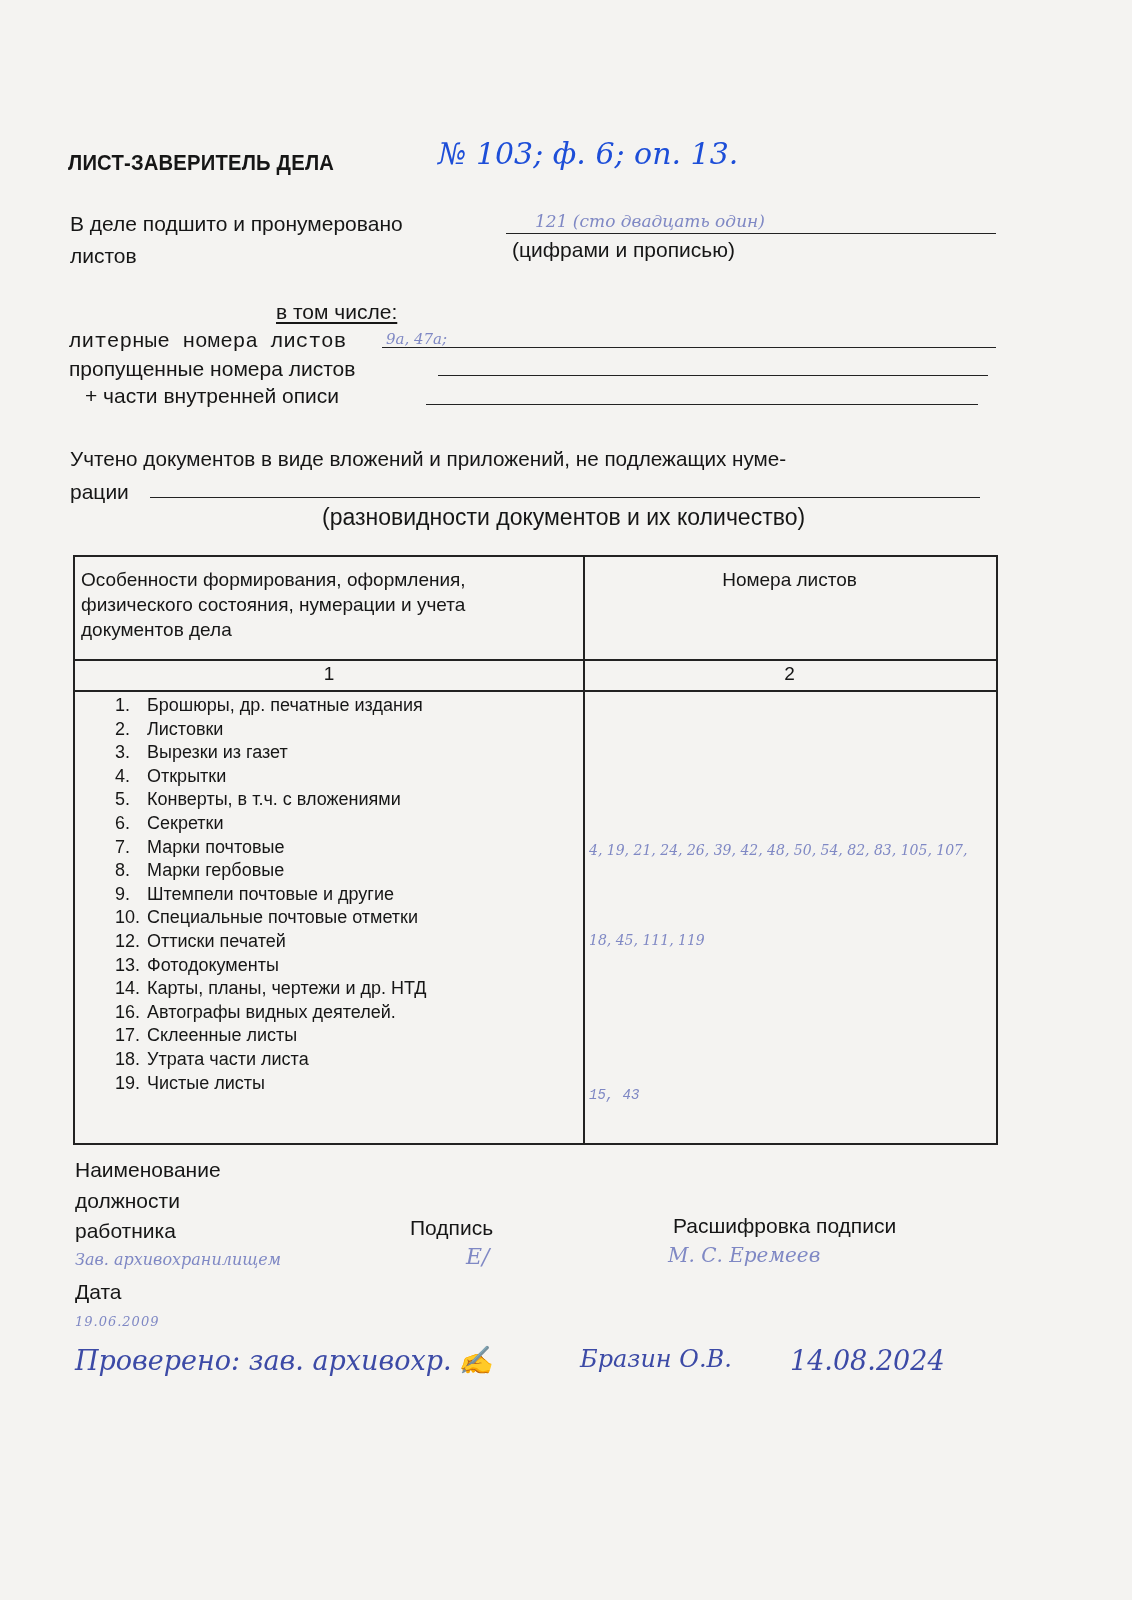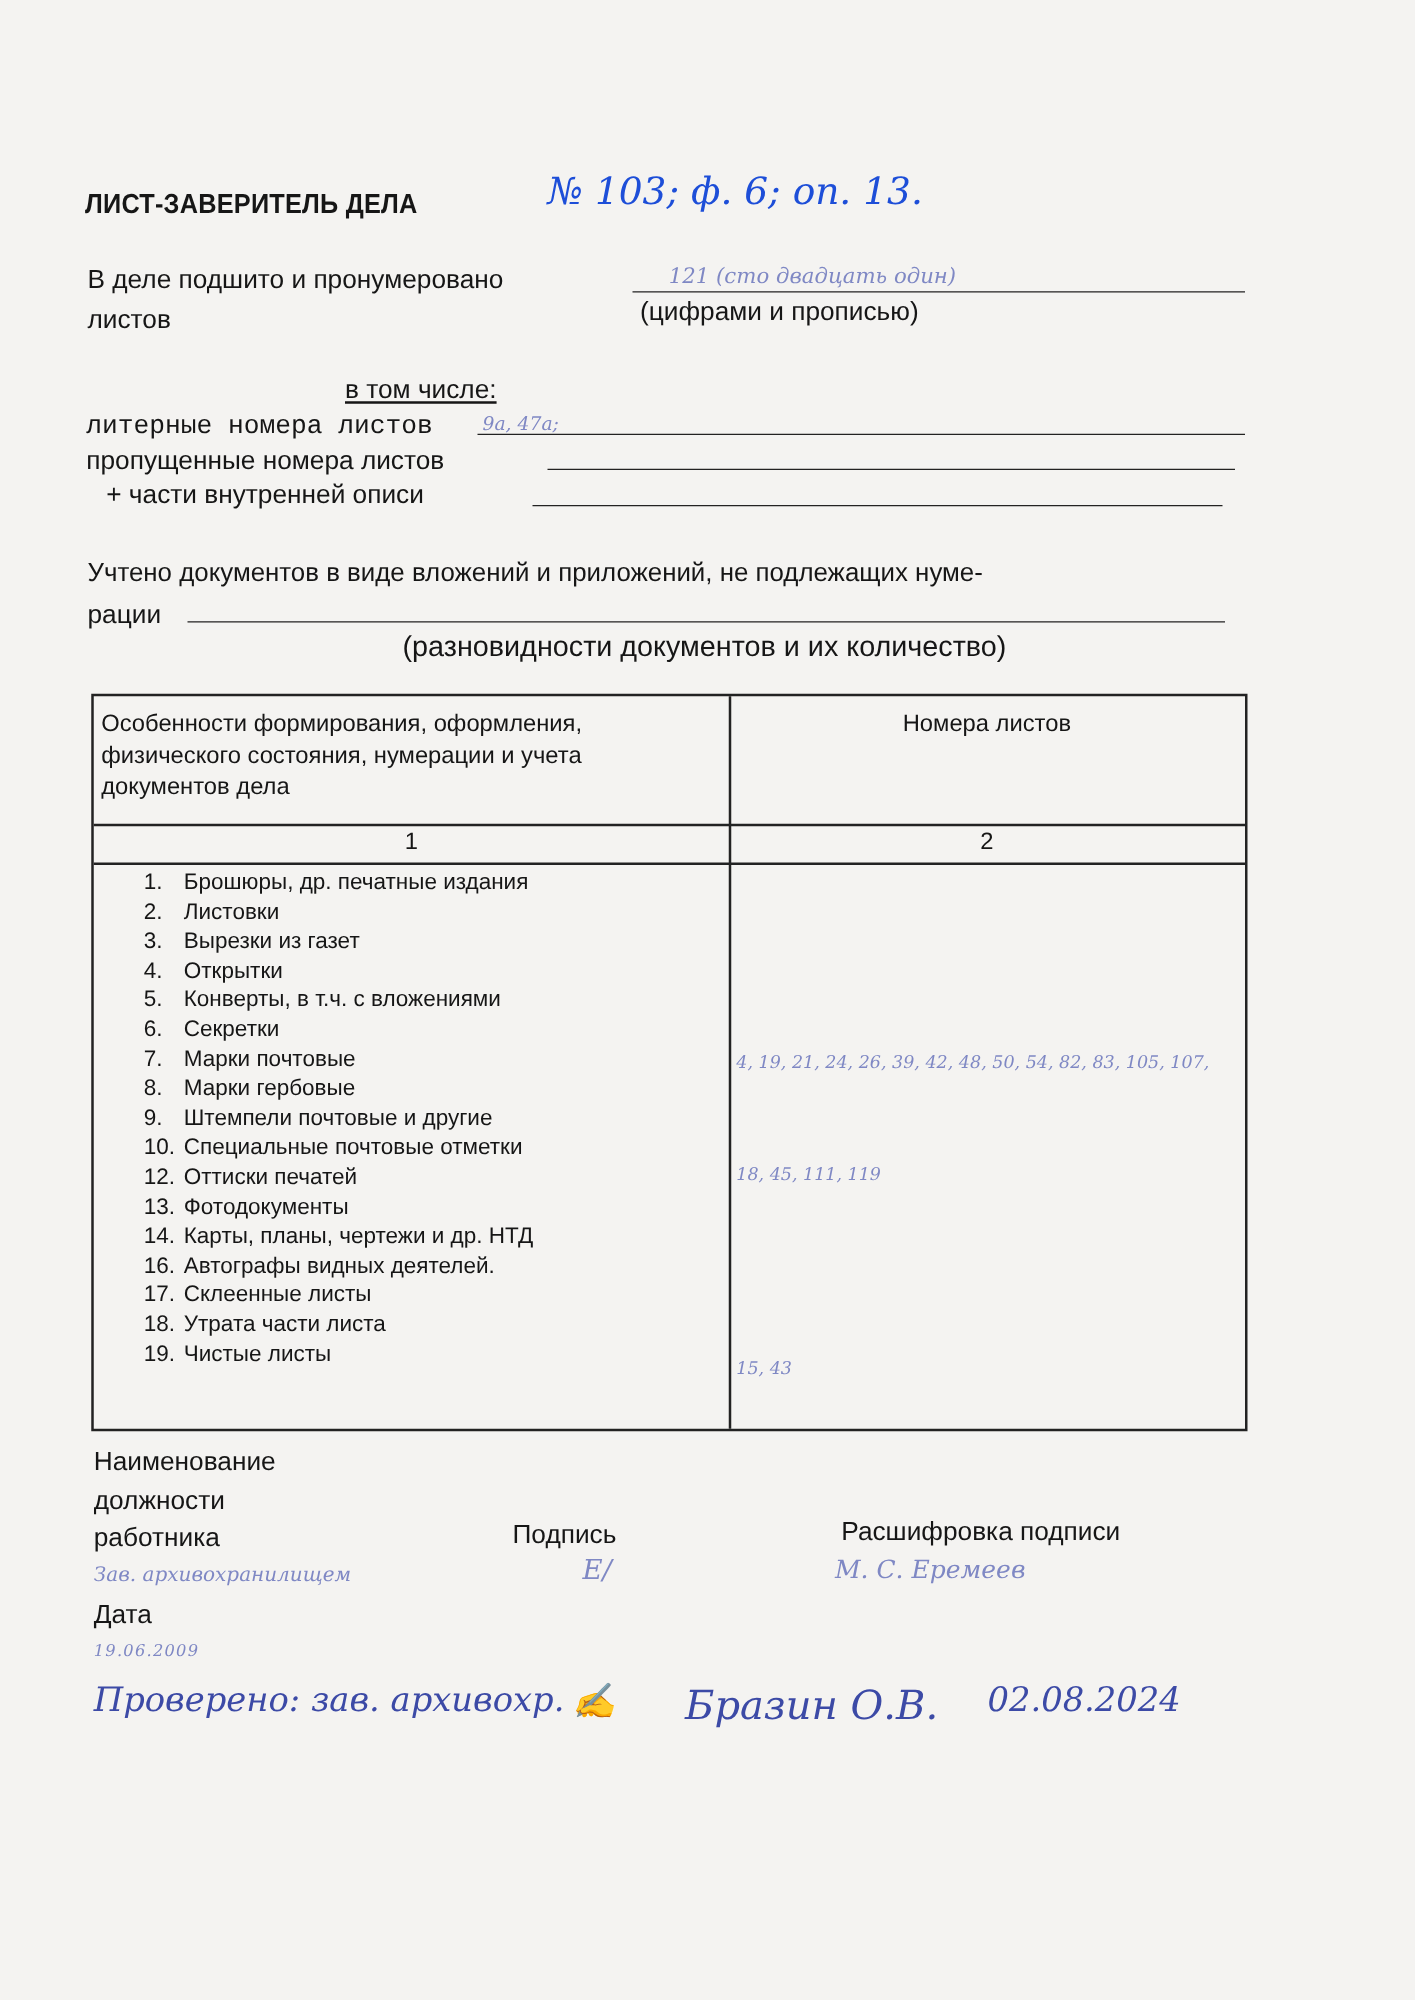--- a/index.html
+++ b/index.html
@@ -146,32 +146,32 @@
         <span>Утрата части листа</span>
       </div>
     <div class="row">
         <span class="n">19.</span>
         <span>Чистые листы</span>
       </div>
   </div>
 
   <div class="sheets hand hand-light" style="top:285px;">4, 19, 21, 24, 26, 39, 42, 48, 50, 54, 82, 83, 105, 107,</div>
   <div class="sheets hand hand-light" style="top:375px;">18, 45, 111, 119</div>
-  <div class="sheets hand hand-light" style="top:530px;">15, 43</div>
+  <div class="sheets hand hand-light" style="top:530px;font-family:Liberation Mono, monospace;">15, 43</div>
 </div>
 
 <div class="abs print big" style="left:75px; top:1158px;">Наименование</div>
 <div class="abs print big" style="left:75px; top:1189px;">должности</div>
 <div class="abs print big" style="left:75px; top:1219px;">работника</div>
 <div class="abs print big" style="left:410px; top:1216px;">Подпись</div>
 <div class="abs print big" style="left:673px; top:1214px;">Расшифровка подписи</div>
 
 <div class="abs hand hand-light" style="left:75px; top:1250px; font-size:16px;">Зав. архивохранилищем</div>
 <div class="abs hand hand-light" style="left:466px; top:1244px; font-size:22px;">Е/</div>
 <div class="abs hand hand-light" style="left:668px; top:1243px; font-size:20px;">М. С. Еремеев</div>
 
 <div class="abs print big" style="left:75px; top:1280px;">Дата</div>
 <div class="abs hand hand-light" style="left:75px; top:1314px; font-size:13px; letter-spacing:1px;">19.06.2009</div>
 
 <div class="abs hand" style="left:75px; top:1345px; font-size:27px; color:#3c4aa6;">Проверено: зав. архивохр.</div>
 <div class="abs hand" style="left:458px; top:1344px; font-size:28px; color:#3c4aa6;">✍</div>
-<div class="abs hand" style="left:548px; top:1345px; font-size:32px; color:#3c4aa6;">Бразин О.В.</div>
-<div class="abs hand" style="left:790px; top:1345px; font-size:27px; color:#3c4aa6;">02.08.2024</div>
+<div class="abs hand" style="left:580px; top:1345px; font-size:24px; color:#3c4aa6;">Бразин О.В.</div>
+<div class="abs hand" style="left:790px; top:1345px; font-size:27px; color:#3c4aa6;">14.08.2024</div>
 
 </body></html>

